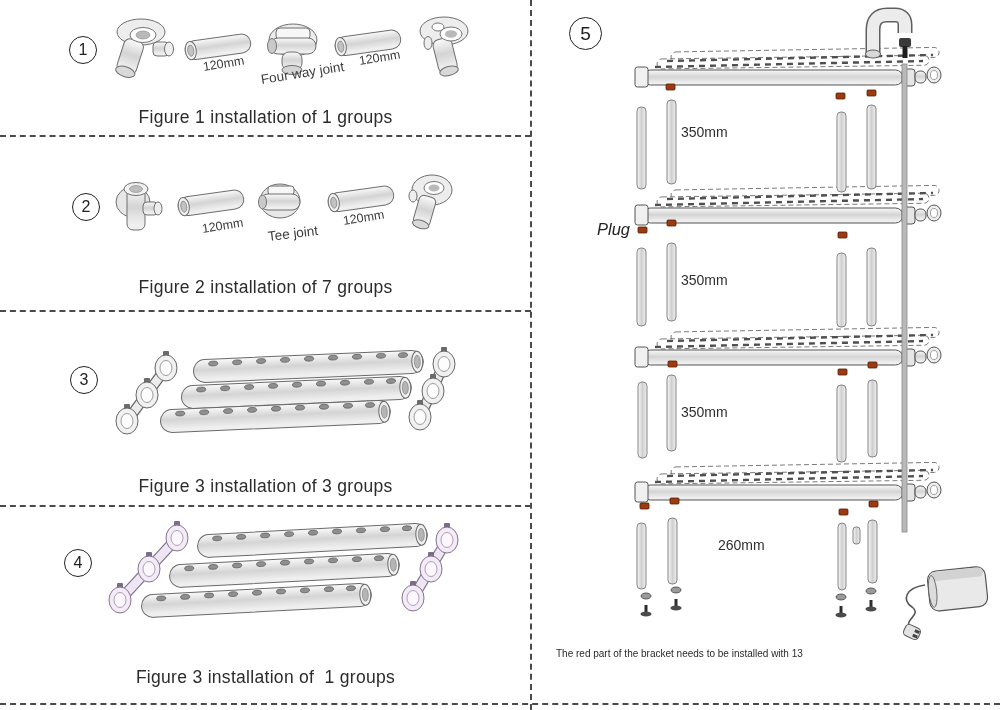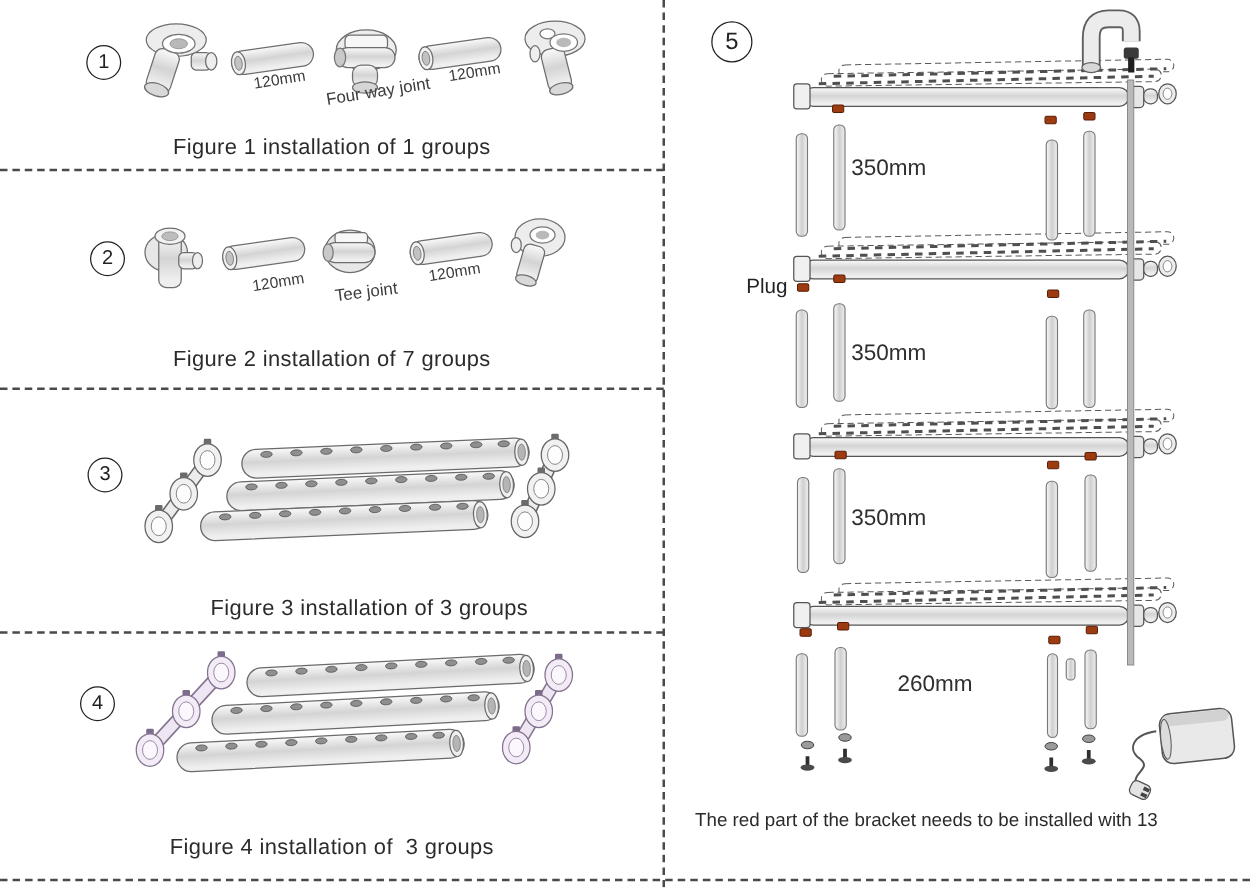--- a/index.html
+++ b/index.html
@@ -8,23 +8,23 @@
   .art{position:absolute;left:0;top:0;pointer-events:none;}
   .hline{position:absolute;height:0;border-top:2px dashed #4a4a4a;}
   .vline{position:absolute;width:0;border-left:2px dashed #4a4a4a;}
   .caption{position:absolute;width:531px;text-align:center;font-size:17.5px;
            letter-spacing:.3px;color:#2b2b2b;white-space:pre;}
   .num-badge{position:absolute;width:26px;height:26px;border:1.6px solid #222;border-radius:50%;
              display:flex;align-items:center;justify-content:center;font-size:16px;color:#222;background:#fff;}
   .num-badge.big{width:31px;height:31px;font-size:19px;}
   .rot-label{position:absolute;font-size:12.5px;color:#3c3c3c;transform:rotate(-9deg);transform-origin:left center;white-space:nowrap;}
   .joint-label{font-size:13.5px;}
-  .dim-label{position:absolute;font-size:18px;color:#2f2f2f;white-space:nowrap;}
-  .plug-label{position:absolute;font-size:16.5px;color:#222;}
-  .note-line{position:absolute;left:556px;width:444px;font-size:15px;color:#2a2a2a;white-space:nowrap;}
+  .dim-label{position:absolute;font-size:14px;color:#2f2f2f;white-space:nowrap;}
+  .plug-label{position:absolute;font-size:16.5px;color:#222;font-style:italic;}
+  .note-line{position:absolute;left:556px;width:444px;font-size:10px;color:#2a2a2a;white-space:nowrap;}
 </style>
 </head>
 <body>
 
 <div class="page">
 
   <svg class="art" width="1000" height="710" viewBox="0 0 1000 710" xmlns="http://www.w3.org/2000/svg">
     <defs>
       <linearGradient id="cg" x1="0" y1="0" x2="0" y2="1">
         <stop offset="0" stop-color="#fafafa"></stop>
@@ -277,22 +277,22 @@
   <div class="rot-label" style="left:203px;top:60px;">120mm</div>
   <div class="rot-label joint-label" style="left:261px;top:72px;">Four way joint</div>
   <div class="rot-label" style="left:359px;top:54px;">120mm</div>
 
   <div class="rot-label" style="left:202px;top:222px;">120mm</div>
   <div class="rot-label joint-label" style="left:268px;top:229px;transform:rotate(-7deg);">Tee joint</div>
   <div class="rot-label" style="left:343px;top:214px;">120mm</div>
 
   <div class="caption" style="left:0;top:107px;">Figure 1 installation of 1 groups</div>
   <div class="caption" style="left:0;top:277px;">Figure 2 installation of 7 groups</div>
-  <div class="caption" style="left:0;top:476px;padding-left:30px;">Figure 3 installation of 3 groups</div>
-  <div class="caption" style="left:0;top:667px;">Figure 4 installation of  3 groups</div>
+  <div class="caption" style="left:0;top:476px;">Figure 3 installation of 3 groups</div>
+  <div class="caption" style="left:0;top:667px;">Figure 3 installation of  1 groups</div>
 
   <div class="plug-label" style="left:597px;top:220px;">Plug</div>
 
   <div class="dim-label" style="left:681px;top:124px;">350mm</div>
   <div class="dim-label" style="left:681px;top:272px;">350mm</div>
   <div class="dim-label" style="left:681px;top:404px;">350mm</div>
   <div class="dim-label" style="left:718px;top:537px;">260mm</div>
 
   <div class="note-line" style="top:648px;">The red part of the bracket needs to be installed with 13</div>
 

